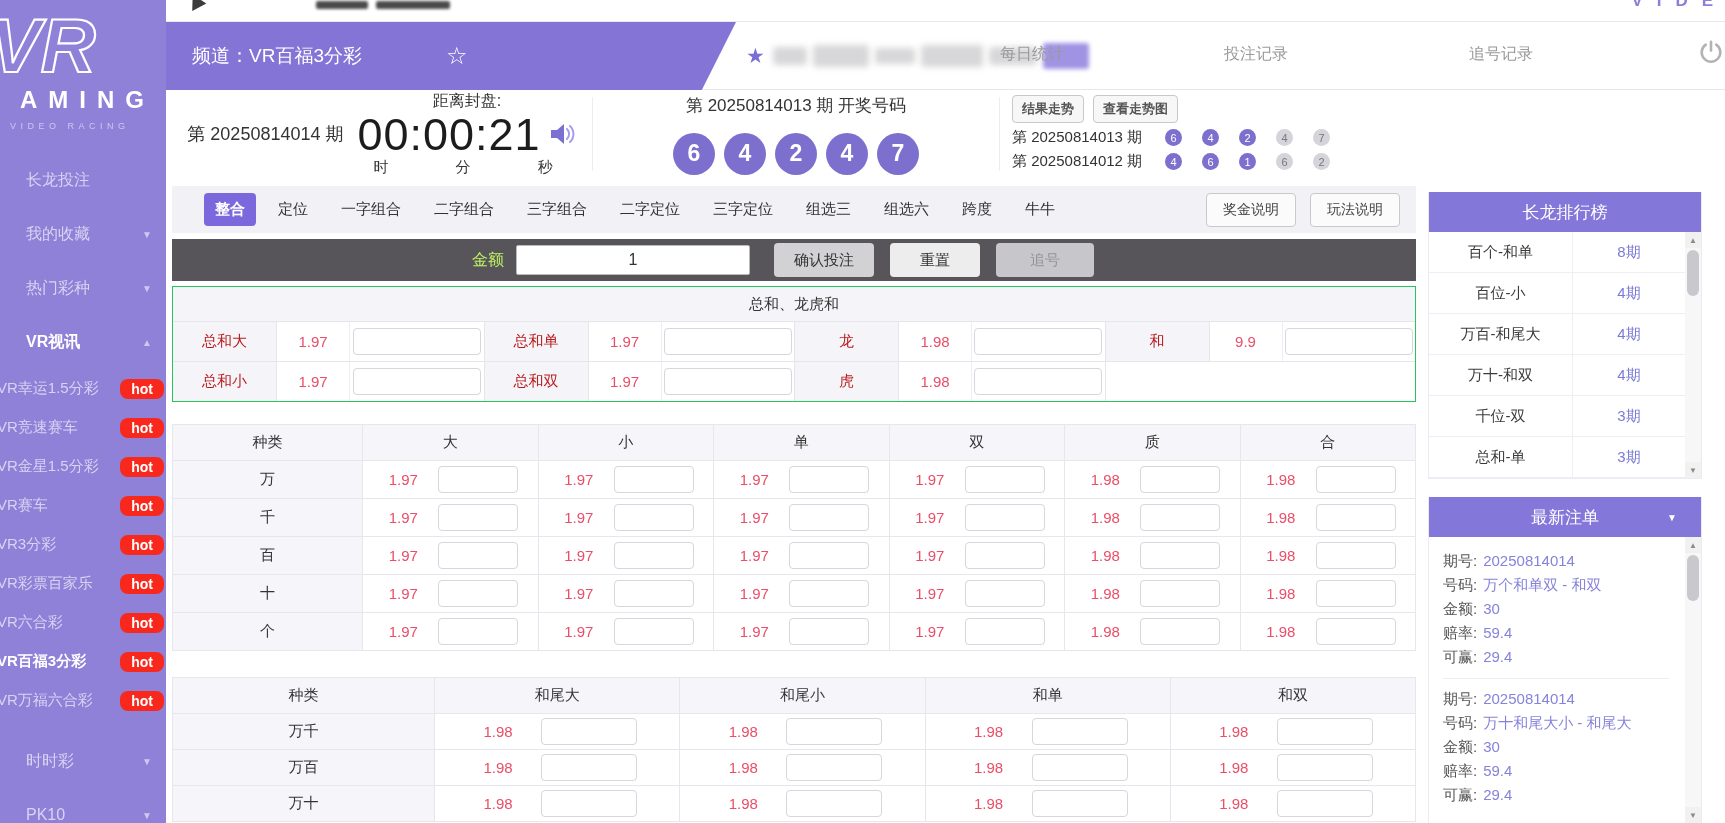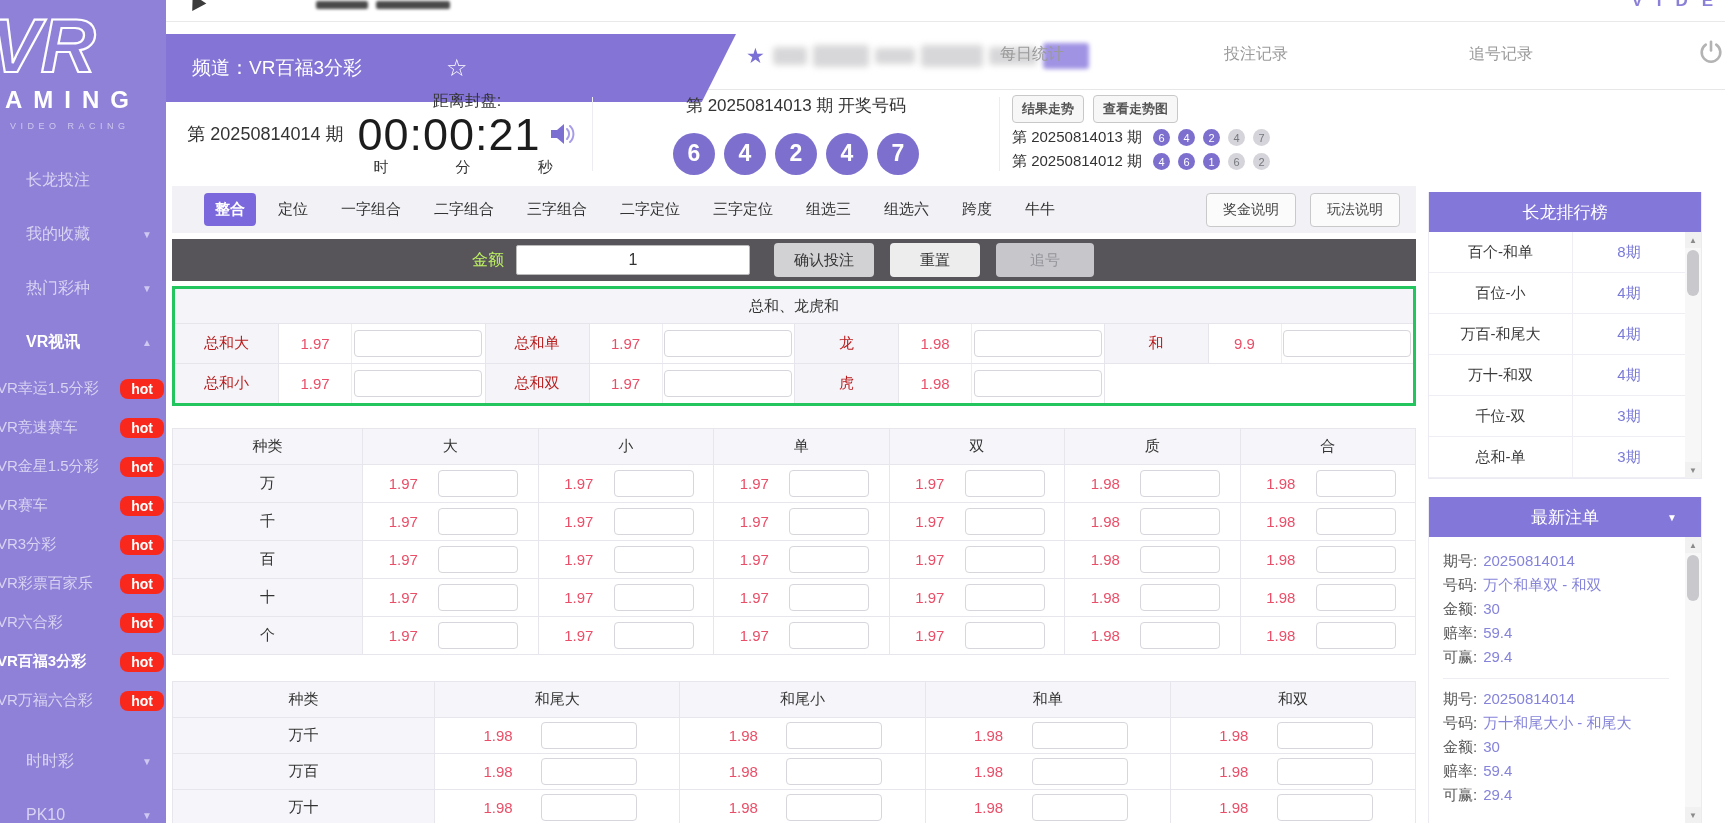--- a/index.html
+++ b/index.html
@@ -3,42 +3,42 @@
 <meta charset="utf-8">
 <style>
   * { margin:0; padding:0; box-sizing:border-box; }
   html,body { width:1725px; height:823px; overflow:hidden; background:#fff;
     font-family:"Liberation Sans","DejaVu Sans",sans-serif; color:#333; }
 
   
   .sidebar { position:absolute; left:0; top:0; width:166px; height:823px; background:#8f81d8; overflow:hidden; }
   .logo-wrap { padding-top:10px; }
   .logo-vr { display:block; margin-left:-14px; }
-  .brand-name { color:#fff; font-size:24px; font-weight:bold; letter-spacing:11px; padding-left:5px; margin-top:4px; white-space:nowrap; }
+  .brand-name { color:#fff; font-size:24px; font-weight:bold; letter-spacing:11px; padding-left:20px; margin-top:4px; white-space:nowrap; }
   .brand-sub { color:rgba(255,255,255,.55); font-size:9px; letter-spacing:4.5px; padding-left:10px; margin-top:7px; white-space:nowrap; }
   .menu { margin-top:22px; }
   .mitem { height:54px; display:flex; align-items:center; padding:0 14px 0 26px; color:#d9d3f2; font-size:16px; cursor:pointer; }
   .mitem .arr { margin-left:auto; font-size:10px; color:#cfc8f0; }
   .mitem.active { color:#fff; font-weight:bold; }
   .sub { height:39px; display:flex; align-items:center; padding:0 2px 0 0; color:#d9d3f2; font-size:15px; cursor:pointer; white-space:nowrap; }
   .sub .lbl { margin-left:-3px; }
   .sub.active .lbl { color:#fff; font-weight:bold; }
   .hot { margin-left:auto; background:#f9281c; color:#fff; font-size:14px; font-weight:bold; border-radius:8px; padding:3px 11px; line-height:1; }
   .mitem.small-gap { margin-top:14px; }
 
   
   .topstrip { position:absolute; left:166px; top:0; width:1688px; height:22px; background:#fff; border-bottom:1px solid #e9e9e9; overflow:hidden; }
   .back-arrow { position:absolute; left:22px; top:-6px; width:0; height:0; border-left:8px solid transparent; border-right:8px solid transparent; border-bottom:14px solid #3c3c3c; transform:rotate(-28deg); }
   .strip-blur { position:absolute; left:150px; top:1px; display:flex; gap:8px; filter:blur(1.5px); }
   .strip-blur i { display:block; height:8px; background:#4a4a4a; border-radius:2px; }
   .watermark { position:absolute; right:2px; top:-9px; color:#8a80d8; font-size:17px; font-weight:bold; letter-spacing:14px; white-space:nowrap; }
 
   
   .topbar { position:absolute; left:166px; top:22px; width:1559px; height:68px; background:#fff; border-bottom:1px solid #e7e7e7; }
-  .chip { position:absolute; left:0; top:12px; width:570px; height:68px; background:#8374d6; clip-path:polygon(0 0,100% 0,94% 100%,0 100%); display:flex; align-items:center; padding-left:26px; }
+  .chip { position:absolute; left:0; top:0; width:570px; height:68px; background:#8374d6; clip-path:polygon(0 0,100% 0,94% 100%,0 100%); display:flex; align-items:center; padding-left:26px; }
   .chip-label { color:#fff; font-size:19px; }
   .chip-star { color:#fff; font-size:24px; margin-left:84px; cursor:pointer; line-height:1; }
   .userblur { position:absolute; left:580px; top:14px; width:370px; height:40px; display:flex; align-items:center; gap:6px; }
   .userblur .star { color:#7a6fd4; font-size:21px; margin-right:2px; }
   .userblur i { display:block; background:#d7d7d9; border-radius:3px; filter:blur(3px); }
   .userblur .pb { background:#a093e4; filter:blur(2px); }
   .nav-link { position:absolute; top:22px; width:110px; text-align:center; color:#9a9a9a; font-size:16px; cursor:pointer; }
   .power { position:absolute; left:1532px; top:17px; cursor:pointer; }
 
   
@@ -53,41 +53,41 @@
   .timer-digits { font-size:45px; color:#1c1c1c; letter-spacing:1px; line-height:1.02; }
   .units { display:flex; justify-content:space-between; padding:0 24px 0 16px; font-size:15px; color:#333; margin-top:1px; }
   .vdiv { width:1px; background:#ececf1; margin:7px 0; }
   .dcol2 { width:406px; display:flex; flex-direction:column; align-items:center; justify-content:center; gap:16px; }
   .draw-title { font-size:17px; color:#333; }
   .balls { display:flex; gap:9px; }
   .ball { width:42px; height:42px; border-radius:50%; background:#7c6fce; color:#fff; font-size:23px; font-weight:bold; display:flex; align-items:center; justify-content:center; }
   .dcol3 { flex:1; padding:5px 0 0 12px; }
   .trend-btns { display:flex; gap:9px; }
   .tbtn { font-size:13px; color:#555; background:#f7f7f7; border:1px solid #c8c8c8; border-radius:4px; padding:4px 9px; cursor:pointer; font-weight:bold; }
-  .hist { display:flex; align-items:center; gap:6px; margin-top:5px; }
+  .hist { display:flex; align-items:center; gap:18px; margin-top:5px; }
   .hist .hissue { font-size:15px; color:#333; margin-right:5px; white-space:nowrap; }
   .mb { width:17px; height:17px; border-radius:50%; font-size:11px; display:flex; align-items:center; justify-content:center; margin-right:2px; }
   .mb.p { background:#7c6fce; color:#fff; }
   .mb.g { background:#d4d4da; color:#77777f; }
 
   .tabstrip { margin-top:8px; height:47px; background:#f2f1f6; display:flex; align-items:center; padding-left:32px; }
   .tab { font-size:15px; color:#333; margin-right:11px; padding:7px 11px; cursor:pointer; white-space:nowrap; }
   .tab.active { background:#7b68dd; color:#fff; border-radius:4px; font-weight:bold; }
   .help-btns { margin-left:auto; display:flex; gap:14px; margin-right:16px; }
   .hbtn { font-size:14px; color:#444; background:#fbfbfb; border:1px solid #c9c9c9; border-radius:4px; padding:7px 16px; cursor:pointer; }
 
   .darkbar { margin-top:6px; height:42px; background:#575559; display:flex; align-items:center; }
   .amt-label { color:#bef264; font-size:16px; margin-left:300px; }
   .amt-input { width:234px; height:30px; margin-left:12px; border:1px solid #bbb; border-radius:2px; text-align:center; font-size:16px; color:#333; background:#fff; }
   .dbtn { height:34px; border:none; border-radius:4px; font-size:15px; cursor:pointer; }
   .dbtn.confirm { margin-left:24px; width:100px; background:#d2d2d4; color:#333; }
   .dbtn.reset { margin-left:16px; width:90px; background:#ededee; color:#333; }
   .dbtn.chase { margin-left:16px; width:98px; background:#c7c7cb; color:#93939b; }
 
-  .sec1 { margin-top:5px; border:3px solid #22c55e; }
+  .sec1 { margin-top:5px; border:1px solid #22c55e; }
   .band { height:34px; background:#f5f4f8; display:flex; align-items:center; justify-content:center; font-size:15px; color:#333; }
   .srow { display:grid; grid-template-columns:repeat(4,1fr); border-top:1px solid #e6e5ec; }
   .group { display:flex; align-items:center; height:39px; border-left:1px solid #e6e5ec; }
   .group:first-child { border-left:none; }
   .gname { width:104px; align-self:stretch; background:#f5f4f8; display:flex; align-items:center; justify-content:center; font-size:15px; color:#b91c1c; border-right:1px solid #e6e5ec; }
   .godds { width:72px; text-align:center; font-size:15px; color:#ea4e68; }
   .ginput { flex:1; display:flex; align-items:center; justify-content:center; border-left:1px solid #eeedf3; align-self:stretch; }
   .bet-input { width:128px; height:27px; border:1px solid #d6d6dc; border-radius:4px; background:#fff; }
   .group.empty { background:#fff; }
 

